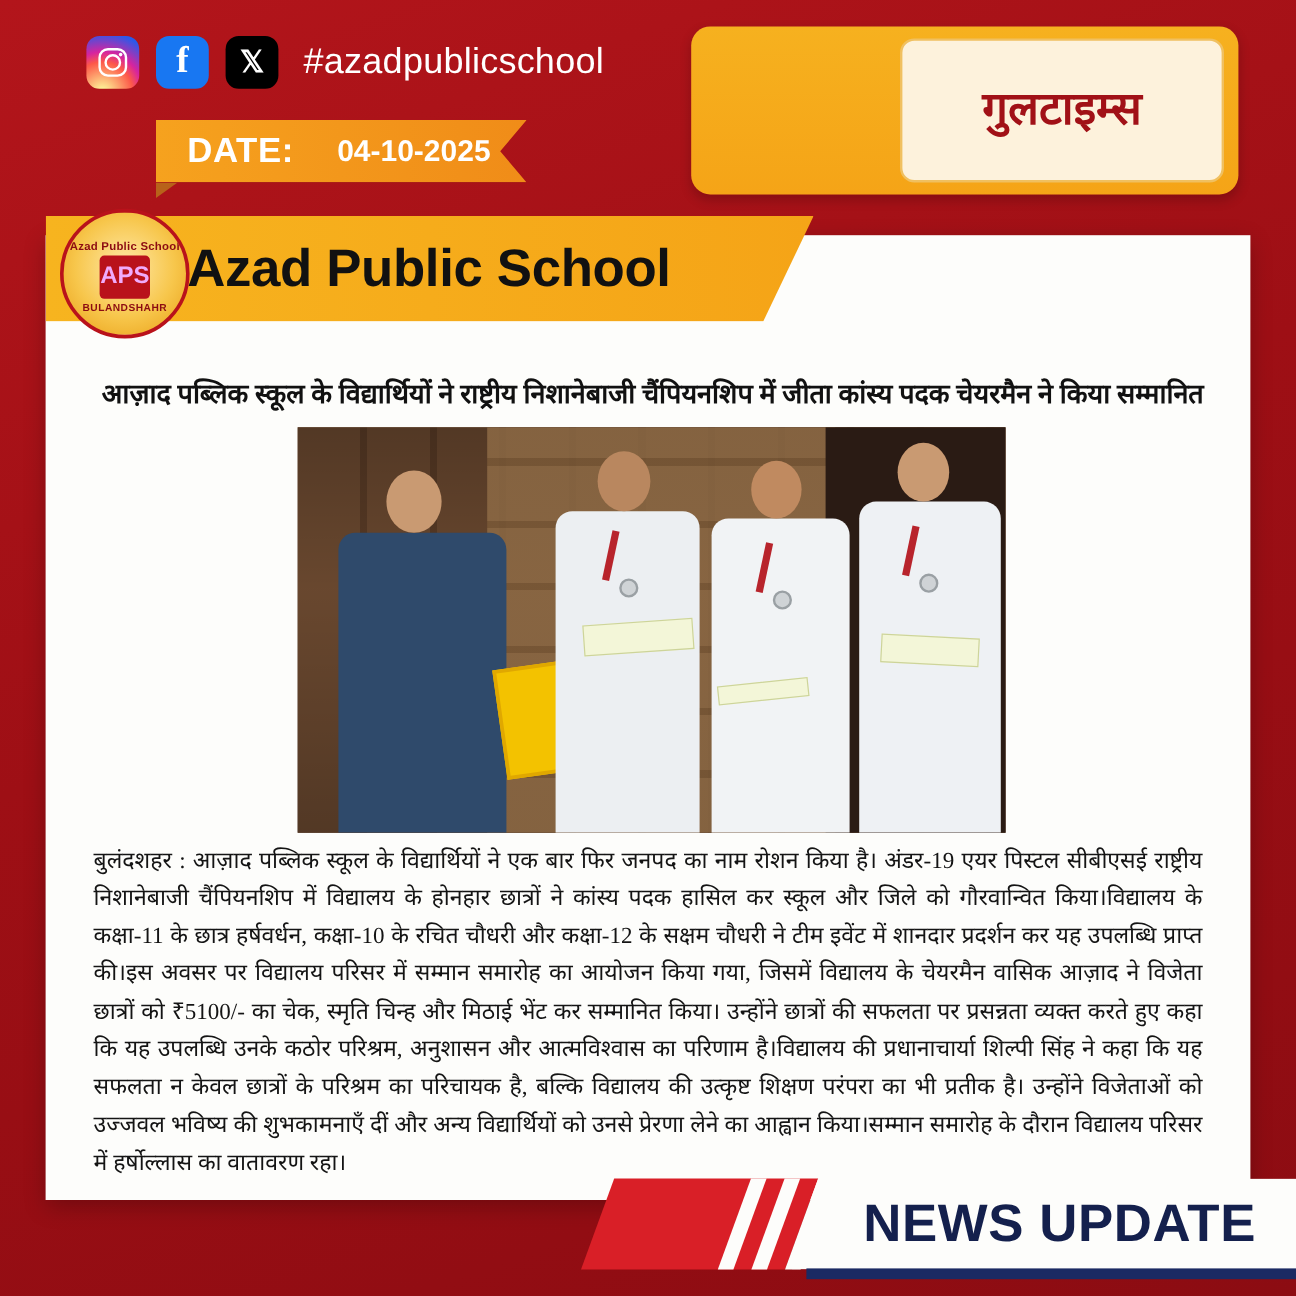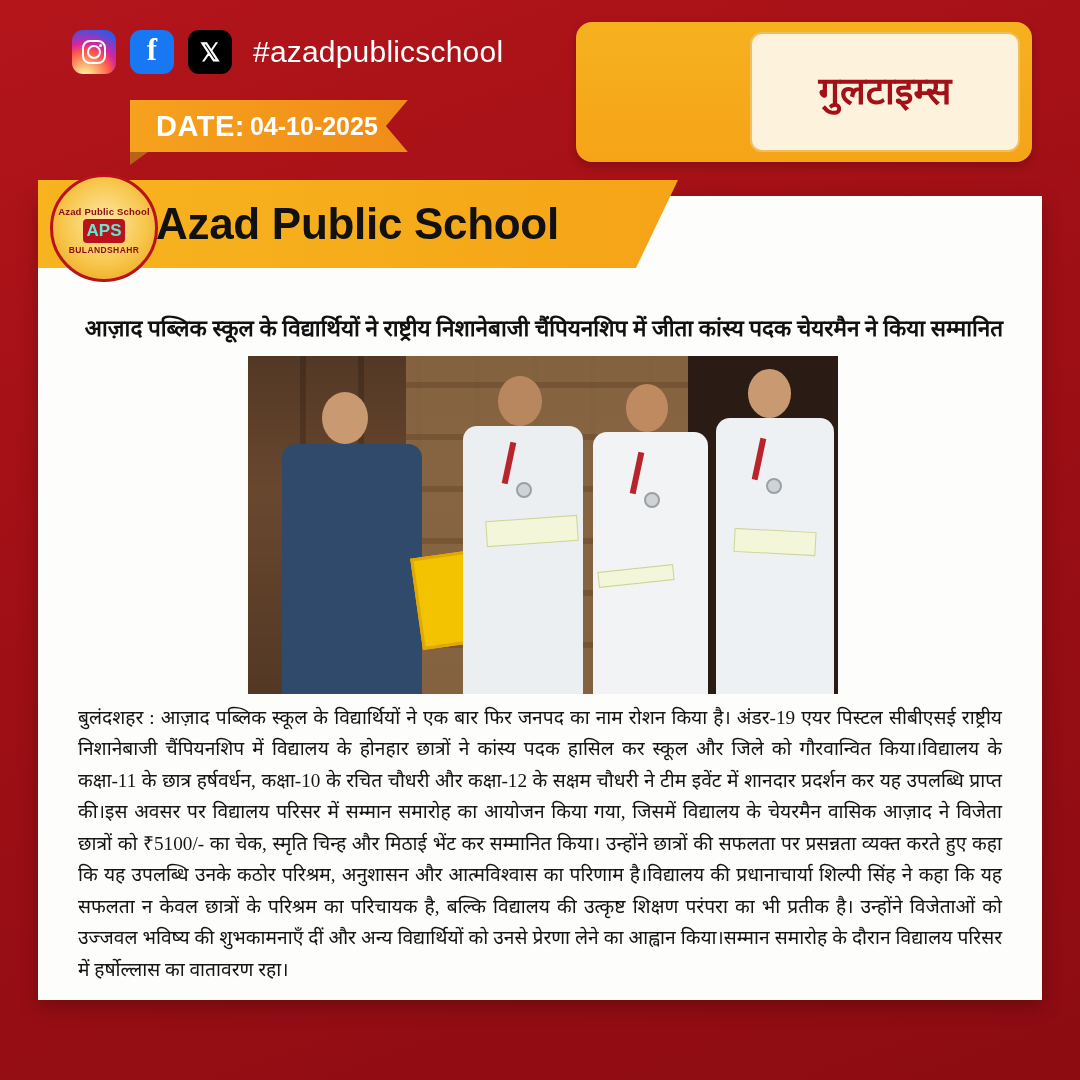--- a/index.html
+++ b/index.html
@@ -55,21 +55,21 @@
   
   .date-ribbon {
     position: absolute; top: 100px; left: 130px;
     height: 52px; display: flex; align-items: center;
     background: linear-gradient(90deg,#f6a21e 0%, #f08c18 100%);
     padding: 0 30px 0 26px;
     clip-path: polygon(0 0, 100% 0, calc(100% - 22px) 50%, 100% 100%, 0 100%);
     box-shadow: 0 3px 6px rgba(0,0,0,.25);
   }
   .date-ribbon .lbl { color: #fff; font-weight: bold; font-size: 29px; letter-spacing: .5px; }
-  .date-ribbon .val { color: #fff; font-weight: bold; font-size: 25px; margin-left: 5px; }
+  .date-ribbon .val { color: #fff; font-weight: bold; font-size: 25px; margin-left: 36px; }
   .ribbon-tail {
     position: absolute; top: 152px; left: 130px; width: 18px; height: 13px;
     background: #b8621a;
     clip-path: polygon(0 0, 100% 0, 0 100%);
   }
 
   
   .logo-panel {
     position: absolute; top: 22px; right: 48px;
     width: 456px; height: 140px;
@@ -119,24 +119,24 @@
     display: flex; align-items: center; justify-content: center;
     flex-direction: column;
     overflow: hidden;
   }
   .crest .c-top {
     font-size: 9.5px; font-weight: bold; color: #8c0c12;
     line-height: 1.05; text-align: center; margin-top: 6px;
     letter-spacing: .2px;
   }
   .crest .c-mid {
-    margin: 2px 0; width: 42px; height: 24px;
-    background: #b9121b; color: #5eead4;
-    display: flex; align-items: center; justify-content: center;
-    font-weight: bold; font-size: 17px;
+    margin: 2px 0; width: 42px; height: 36px;
+    background: #b9121b; color: #f0abfc;
+    display: flex; align-items: center; justify-content: center;
+    font-weight: bold; font-size: 20px;
     border-radius: 4px;
   }
   .crest .c-bot {
     font-size: 8.5px; font-weight: bold; color: #8c0c12; letter-spacing: .4px;
   }
 
   .headline {
     position: absolute; left: 30px; top: 118px; width: 952px;
     font-family: "Liberation Serif", serif;
     font-size: 22.5px; font-weight: bold; color: #111; text-align: center;
@@ -272,14 +272,24 @@
       <div class="person p4"></div>
         <div class="p4head"></div>
       <div class="medal" style="left:518px; bottom:200px;"></div>
       <div class="ribbon" style="left:508px; bottom:214px;"></div>
       <div class="cert" style="left:486px; bottom:140px; width:82px; height:24px; transform:rotate(3deg);"></div>
     </div>
 
     <div class="body-text">बुलंदशहर : आज़ाद पब्लिक स्कूल के विद्यार्थियों ने एक बार फिर जनपद का नाम रोशन किया है। अंडर-19 एयर पिस्टल सीबीएसई राष्ट्रीय निशानेबाजी चैंपियनशिप में विद्यालय के होनहार छात्रों ने कांस्य पदक हासिल कर स्कूल और जिले को गौरवान्वित किया।विद्यालय के कक्षा-11 के छात्र हर्षवर्धन, कक्षा-10 के रचित चौधरी और कक्षा-12 के सक्षम चौधरी ने टीम इवेंट में शानदार प्रदर्शन कर यह उपलब्धि प्राप्त की।इस अवसर पर विद्यालय परिसर में सम्मान समारोह का आयोजन किया गया, जिसमें विद्यालय के चेयरमैन वासिक आज़ाद ने विजेता छात्रों को ₹5100/- का चेक, स्मृति चिन्ह और मिठाई भेंट कर सम्मानित किया। उन्होंने छात्रों की सफलता पर प्रसन्नता व्यक्त करते हुए कहा कि यह उपलब्धि उनके कठोर परिश्रम, अनुशासन और आत्मविश्वास का परिणाम है।विद्यालय की प्रधानाचार्या शिल्पी सिंह ने कहा कि यह सफलता न केवल छात्रों के परिश्रम का परिचायक है, बल्कि विद्यालय की उत्कृष्ट शिक्षण परंपरा का भी प्रतीक है। उन्होंने विजेताओं को उज्जवल भविष्य की शुभकामनाएँ दीं और अन्य विद्यार्थियों को उनसे प्रेरणा लेने का आह्वान किया।सम्मान समारोह के दौरान विद्यालय परिसर में हर्षोल्लास का वातावरण रहा।</div>
   </div>
 
+  <div class="news-wrap">
+    <div class="nstripe"></div>
+    <div class="nbar1"></div>
+    <div class="nbar2"></div>
+    <div class="nbar3"></div>
+    <div class="nplate">
+      <div class="txt">NEWS UPDATE</div>
+    </div>
+    <div class="nplate-underline"></div>
+  </div>
 
 </div>
 
 </body></html>

